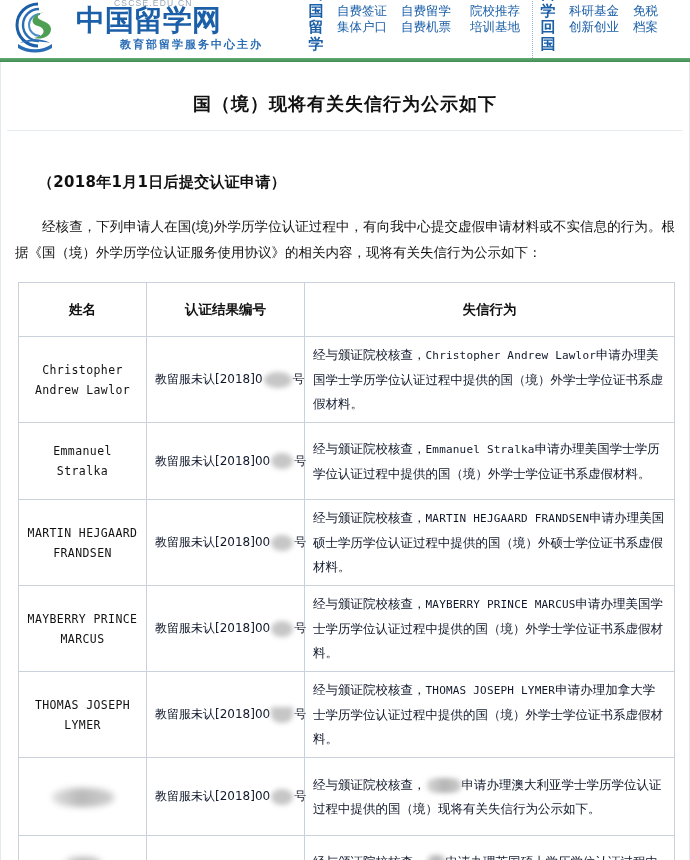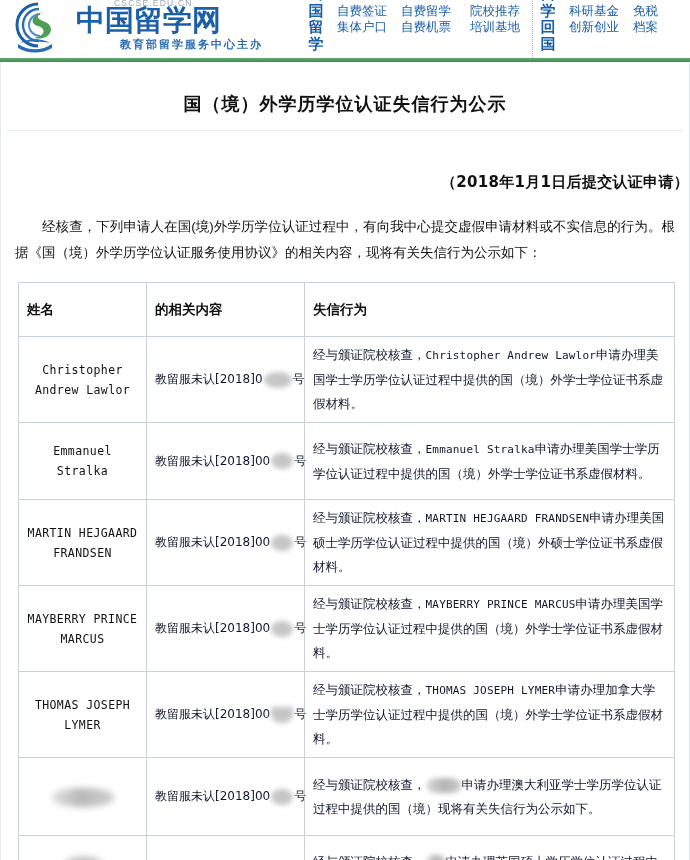--- a/index.html
+++ b/index.html
@@ -140,27 +140,28 @@
     color: #111;
     padding-top: 30px;
     letter-spacing: 1px;
     font-family: "DejaVu Sans", sans-serif;
   }
   .title-rule {
     margin: 14px 6px 0 6px;
     border-bottom: 1px solid #e8edf2;
   }
   .doc-subtitle {
-    text-align: right;
+    text-align: left;
     font-size: 15px;
     font-weight: bold;
     color: #111;
     margin-top: 42px;
     letter-spacing: 0.3px;
     font-family: "DejaVu Sans", sans-serif;
+    padding-left: 37px;
   }
   .doc-para {
     margin: 22px 14px 0 14px;
     font-size: 13.5px;
     line-height: 26px;
     color: #111;
     text-align: justify;
     text-indent: 2em;
     font-family: Liberation Sans, sans-serif;
     white-space: normal;
@@ -181,21 +182,21 @@
   table.notice td {
     border: 1px solid #c9d2da;
     vertical-align: middle;
     padding: 6px 8px;
     box-sizing: border-box;
   }
   table.notice th {
     font-size: 13.5px;
     font-weight: bold;
     color: #111;
-    text-align: left;
+    text-align: center;
     height: 54px;
   }
   col.c-name  { width: 128px; }
   col.c-cert  { width: 158px; }
   col.c-act   { width: 370px; }
 
   td.name-cell {
     text-align: center;
     font-size: 11.5px;
     font-family: "DejaVu Sans Mono", monospace;
@@ -336,38 +337,38 @@
       </div>
     </div>
 
   </div>
 </div>
 
 <div class="green-bar"></div>
 
 <div class="content">
 
-  <div class="doc-title">国（境）外学历学位认证失信行为公示</div>
+  <div class="doc-title">国（境）现将有关失信行为公示如下</div>
   <div class="title-rule"></div>
 
   <div class="doc-subtitle">（2018年1月1日后提交认证申请）</div>
 
   <div class="doc-para">经核查，下列申请人在国(境)外学历学位认证过程中，有向我中心提交虚假申请材料或不实信息的行为。根据《国（境）外学历学位认证服务使用协议》的相关内容，现将有关失信行为公示如下：</div>
 
   <div class="tbl-wrap">
     <table class="notice">
       <colgroup>
         <col class="c-name">
           <col class="c-cert">
           <col class="c-act">
       </colgroup>
       <thead>
         <tr>
           <th>姓名</th>
-          <th>的相关内容</th>
+          <th>认证结果编号</th>
           <th>失信行为</th>
         </tr>
       </thead>
       <tbody>
           <tr style="height: 70px;">
             <td class="name-cell">Christopher Andrew Lawlor</td>
             <td class="cert-cell"><span>教留服未认[2018]0</span><span class="cert-blob wide"></span><span>号</span></td>
             <td class="act-cell"><span>经与颁证院校核查，</span><span class="en">Christopher Andrew Lawlor</span><span>申请办理美国学士学历学位认证过程中提供的国（境）外学士学位证书系虚假材料。</span></td>
           </tr>
           <tr style="height: 77px; margin-top: 48px;">

